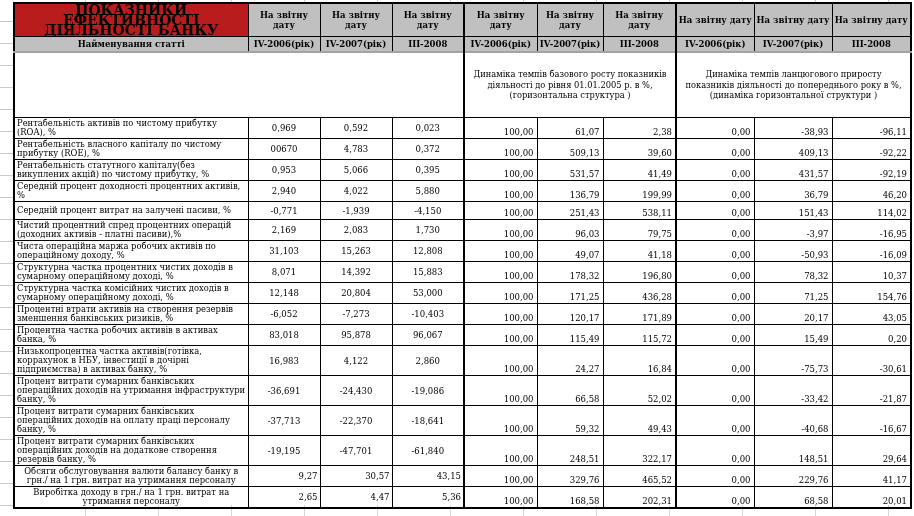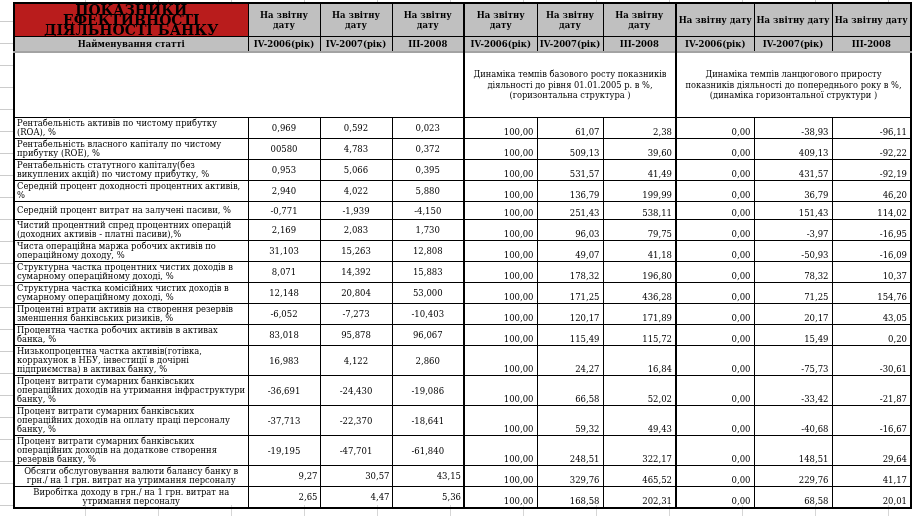--- a/index.html
+++ b/index.html
@@ -90,21 +90,21 @@
           <td class="rep">0,023</td>
           <td class="num gsep">100,00</td>
           <td class="num">61,07</td>
           <td class="num">2,38</td>
           <td class="num gsep">0,00</td>
           <td class="num">-38,93</td>
           <td class="num">-96,11</td>
         </tr>
         <tr>
           <td class="name">Рентабельність власного капіталу по чистому прибутку (ROE), %</td>
-          <td class="rep">00580</td>
+          <td class="rep">00670</td>
           <td class="rep">4,783</td>
           <td class="rep">0,372</td>
           <td class="num gsep">100,00</td>
           <td class="num">509,13</td>
           <td class="num">39,60</td>
           <td class="num gsep">0,00</td>
           <td class="num">409,13</td>
           <td class="num">-92,22</td>
         </tr>
         <tr>

